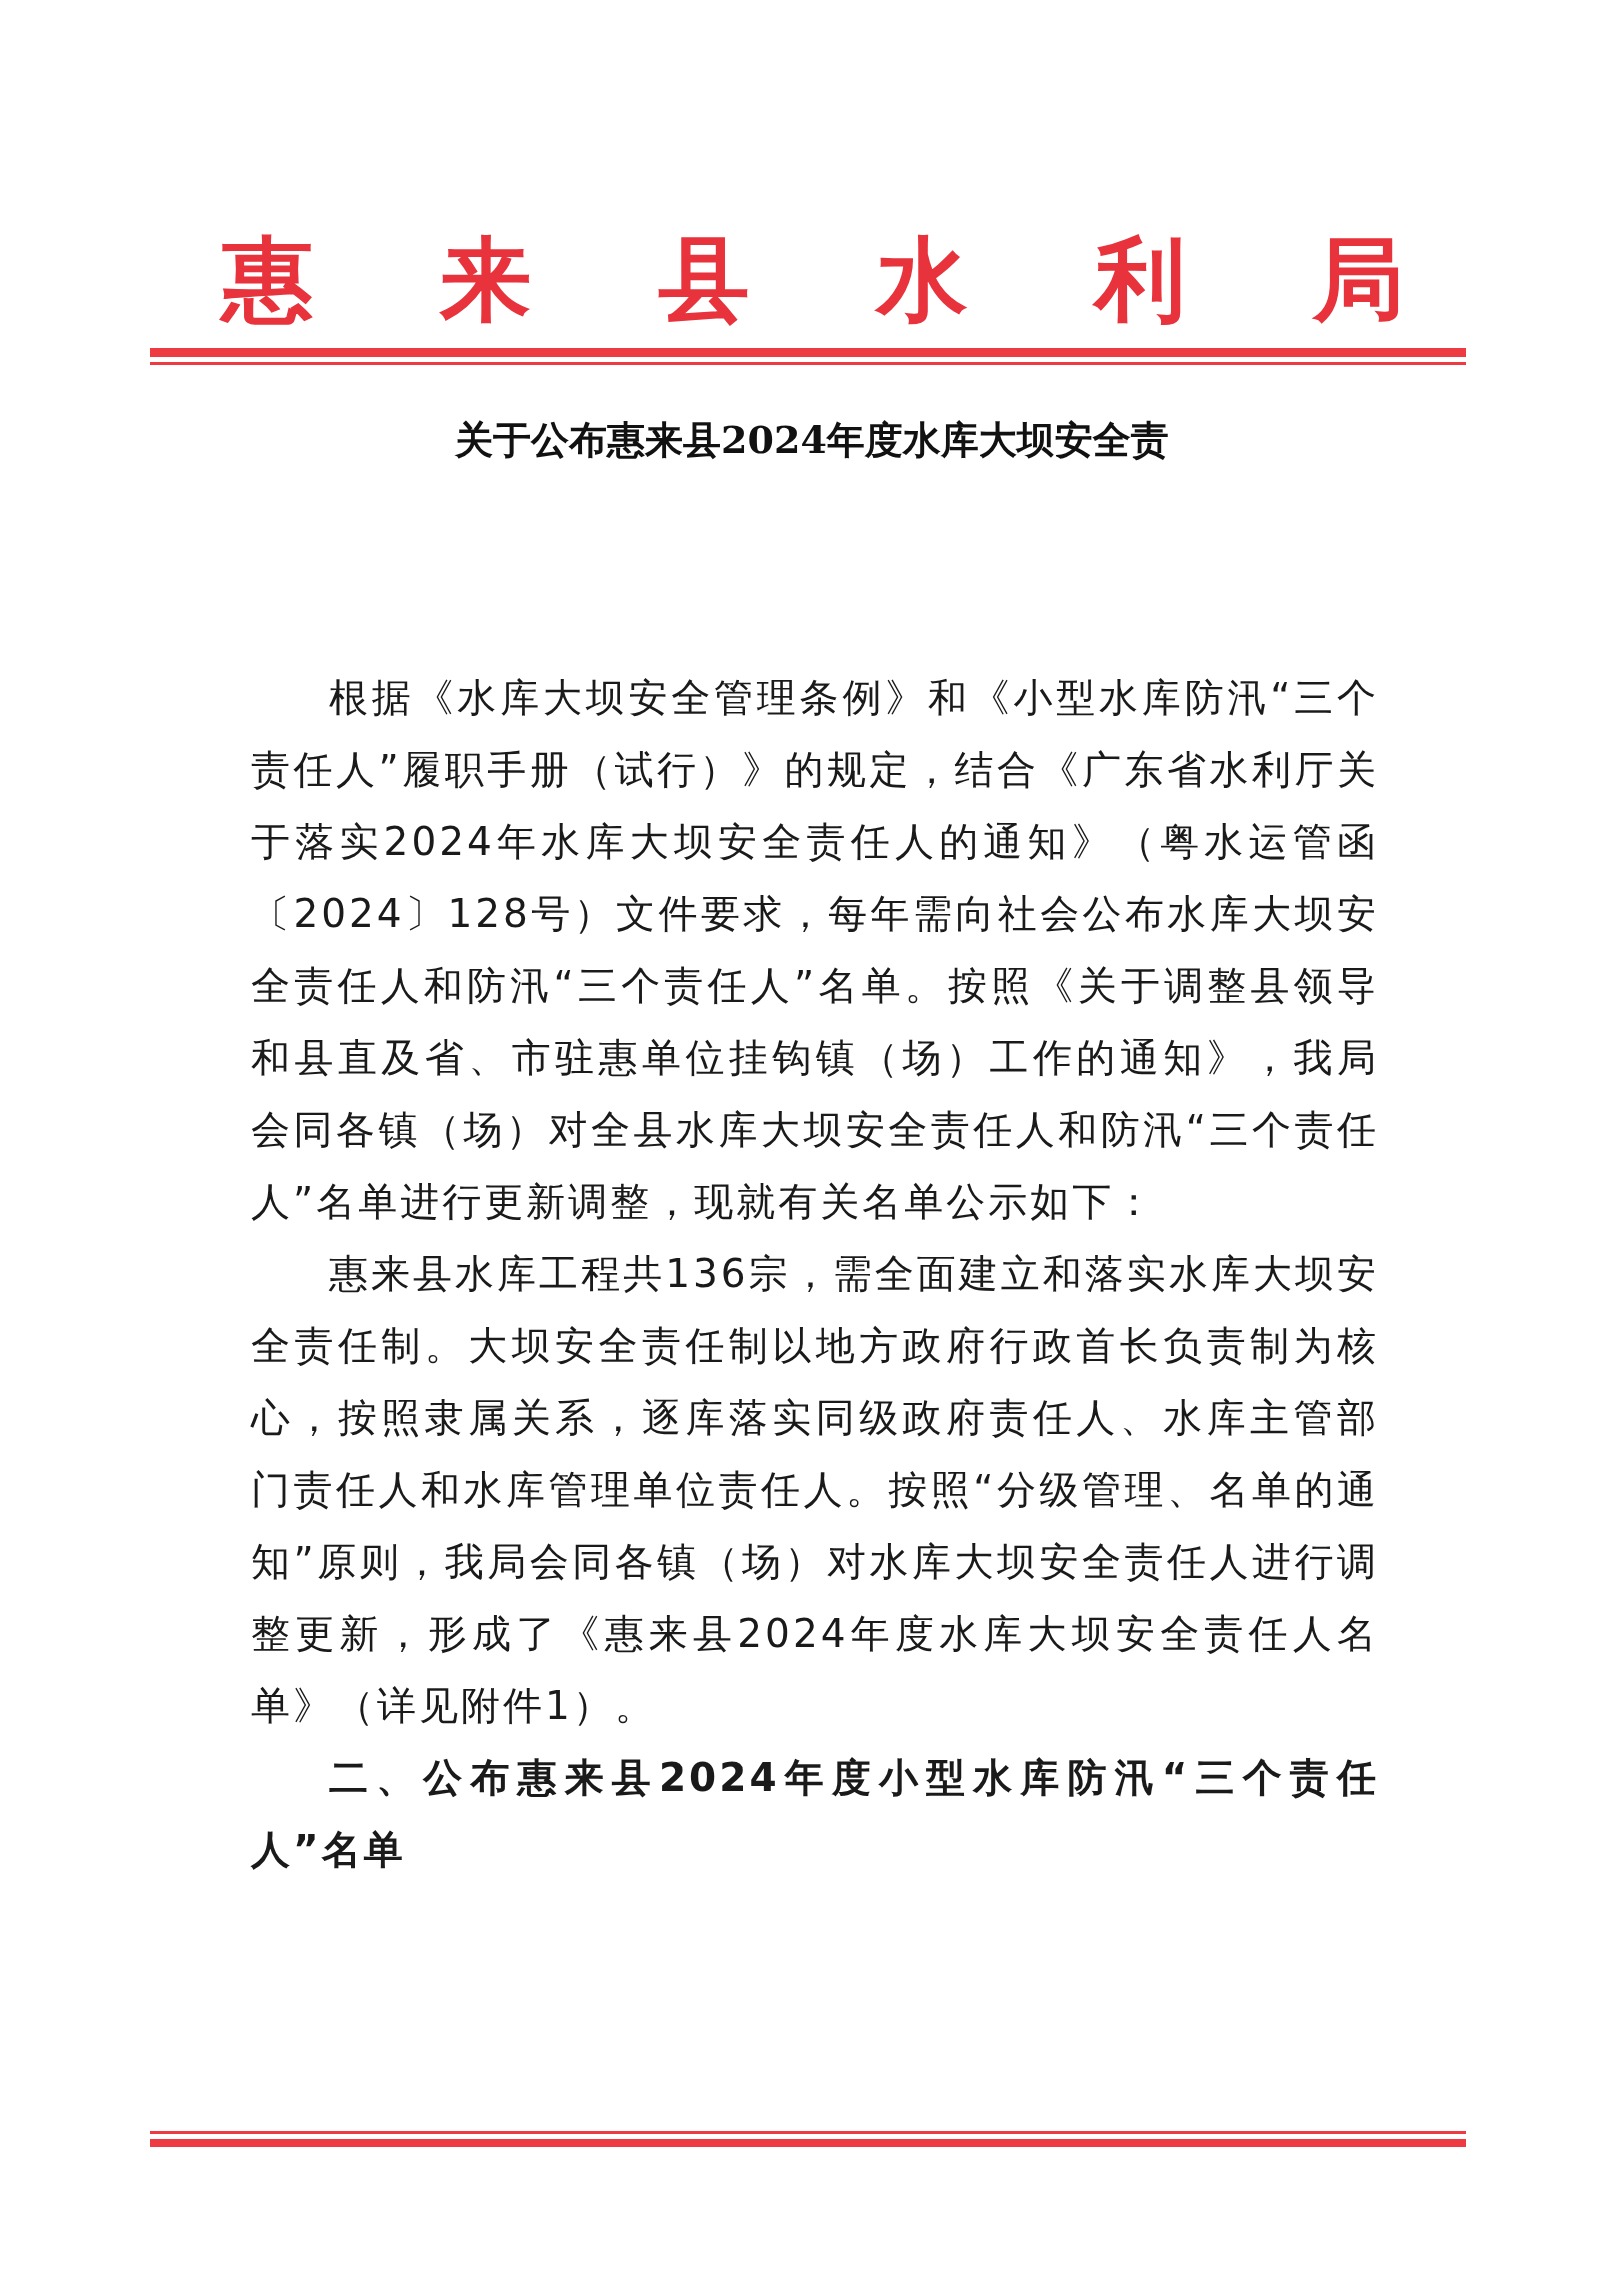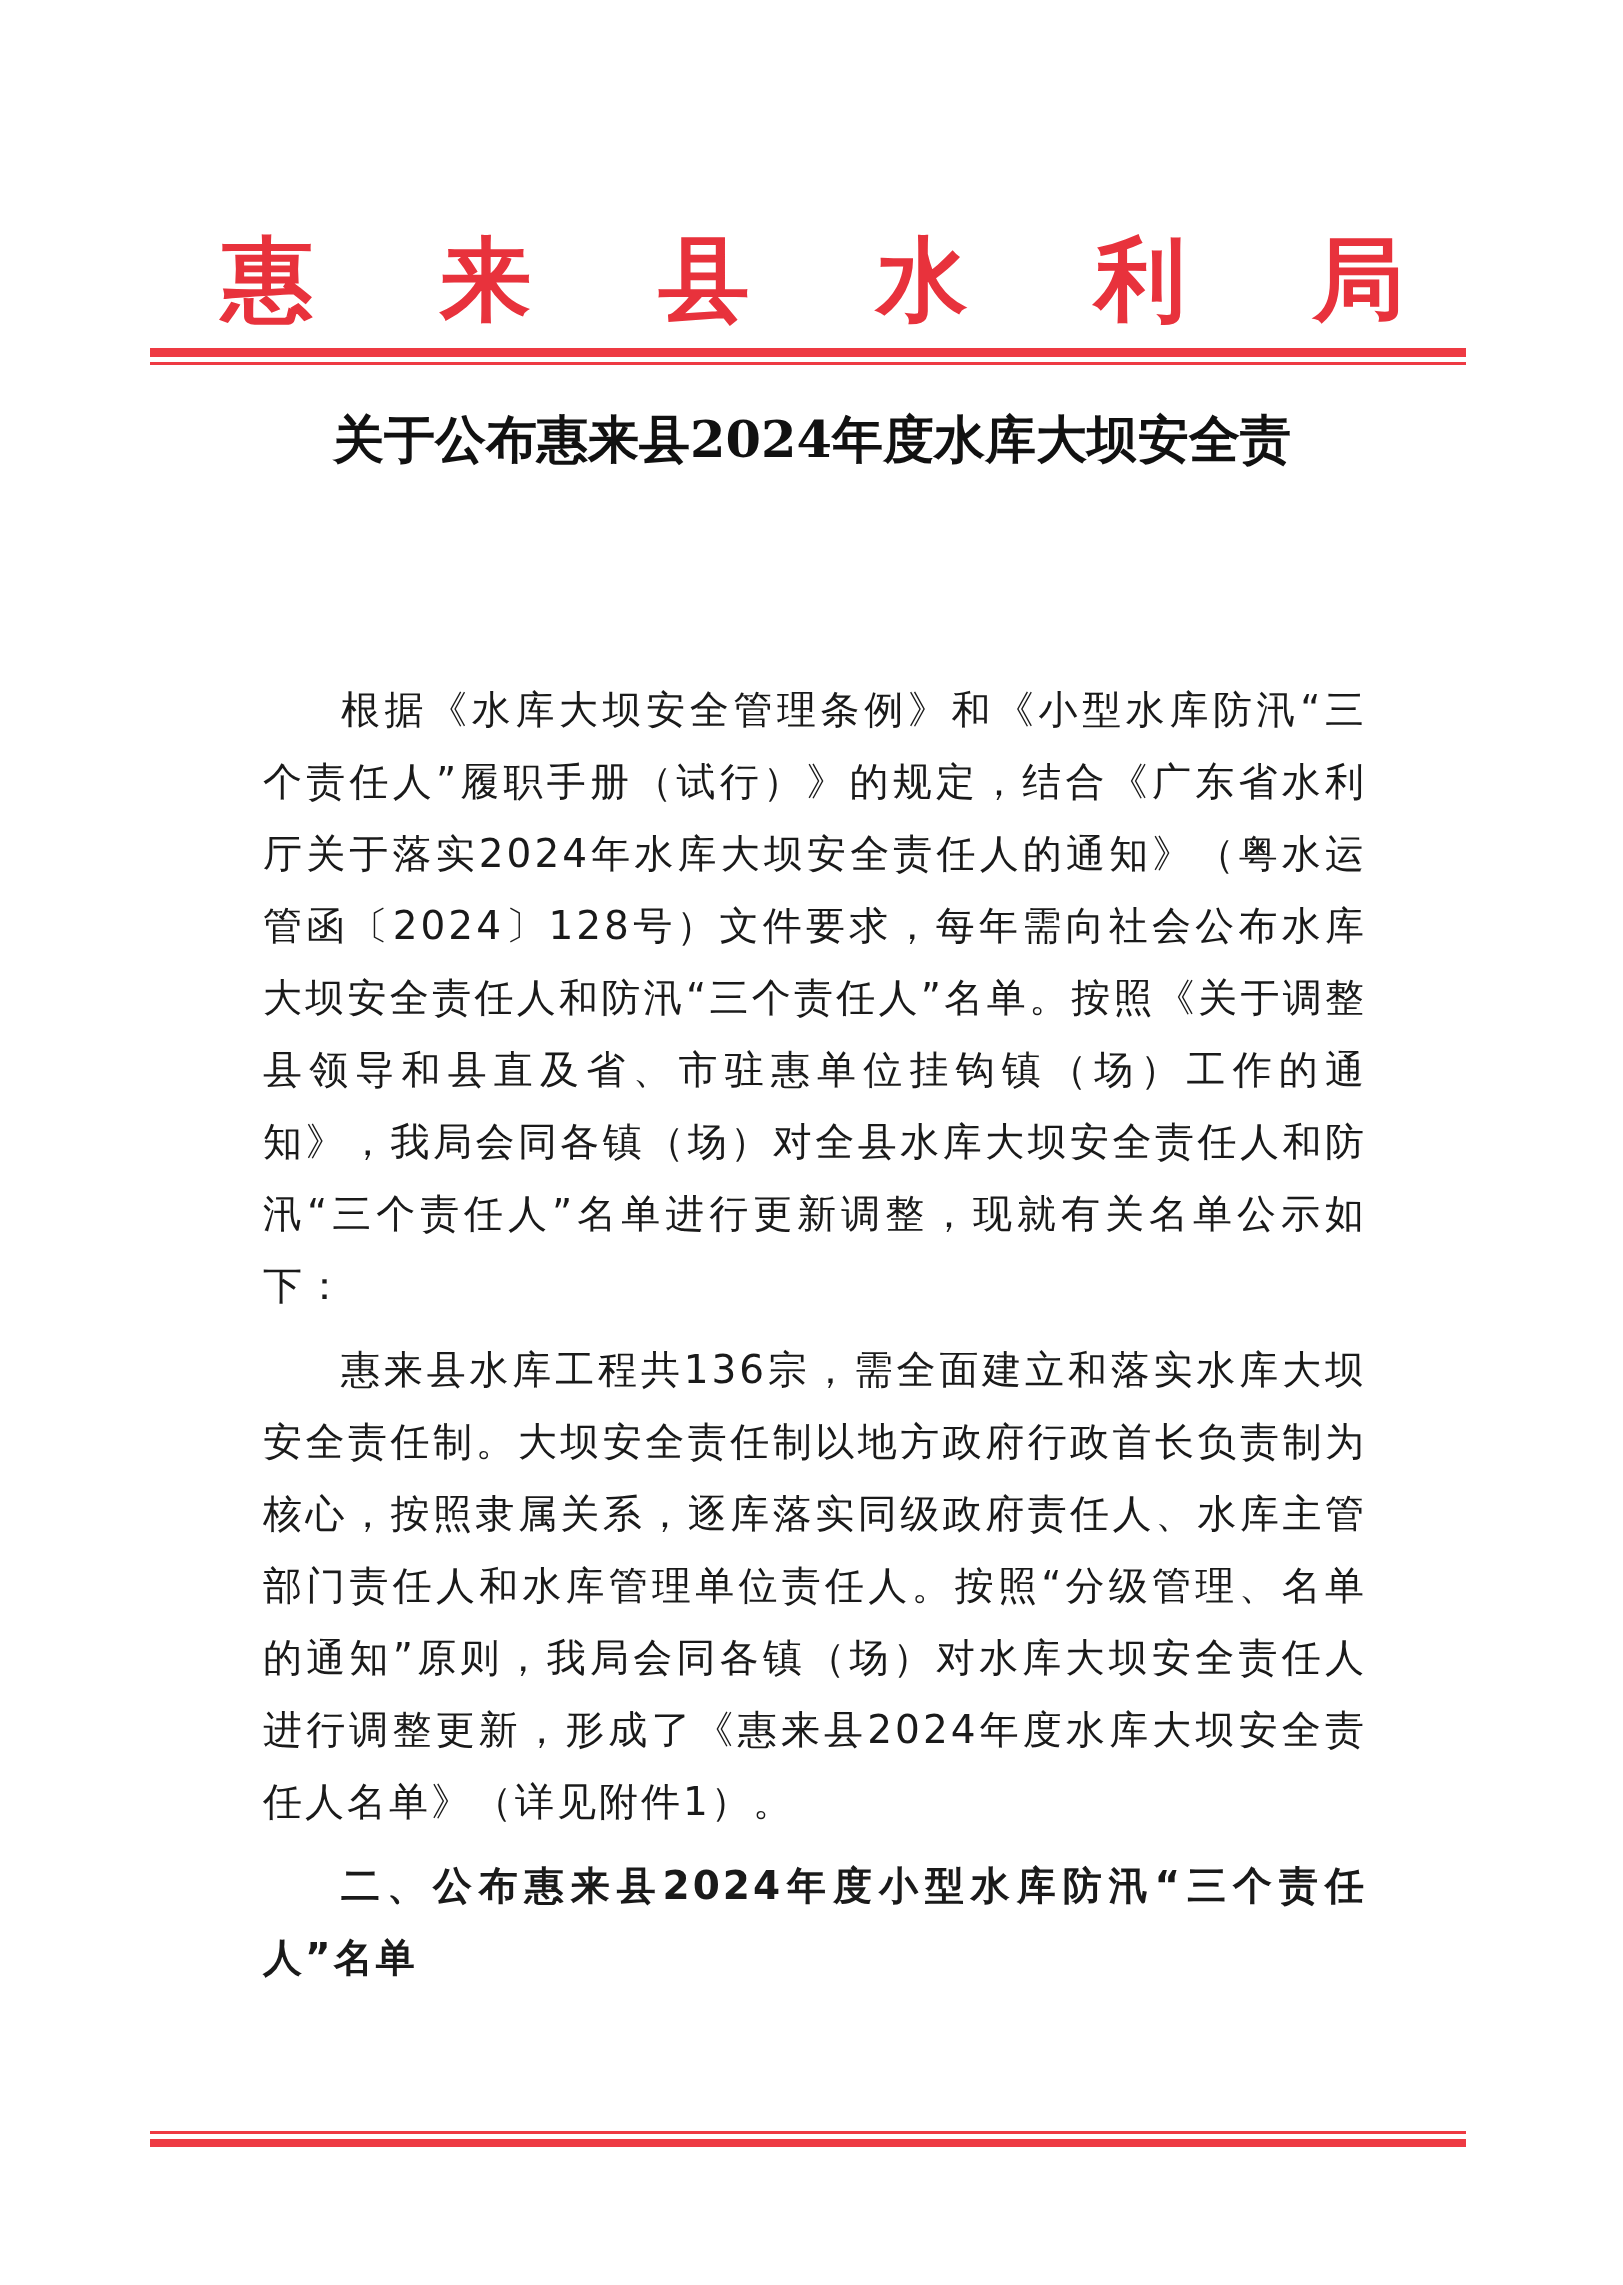--- a/index.html
+++ b/index.html
@@ -18,32 +18,32 @@
   .rule { position: absolute; left: 150px; width: 1316px; background: #ee3a43; }
   .rule.thick-top { top: 348px; height: 8.9px; }
   .rule.thin-top { top: 362px; height: 3px; }
   .rule.thin-bottom { top: 2131px; height: 3px; }
   .rule.thick-bottom { top: 2139px; height: 7.9px; }
 
   .doc-title {
     position: absolute; left: 148px; top: 402px; width: 1328px;
     text-align: center;
     font-family: "DejaVu Serif", "Liberation Serif", serif;
-    font-weight: bold; font-size: 51px; line-height: 75px; color: #111;
+    font-weight: bold; font-size: 38px; line-height: 75px; color: #111;
   }
   .doc-title div { white-space: nowrap; }
 
   .body-text {
     position: absolute; left: 251px; top: 662px; width: 1128px;
     font-family: "DejaVu Sans", "Liberation Sans", sans-serif;
     font-size: 39px; line-height: 72px; color: #1a1a1a;
     letter-spacing: 3px;
     text-align: justify;
   }
-  .body-text p { margin: 12px; text-indent: 2em; }
+  .body-text p { margin: 0; text-indent: 2em; }
   .body-text p.heading { font-weight: bold; }
 </style>
 </head>
 <body>
 
 <div class="page">
 
   <div class="org-header">
     <span class="org-char">惠</span>
     <span class="org-char">来</span>

